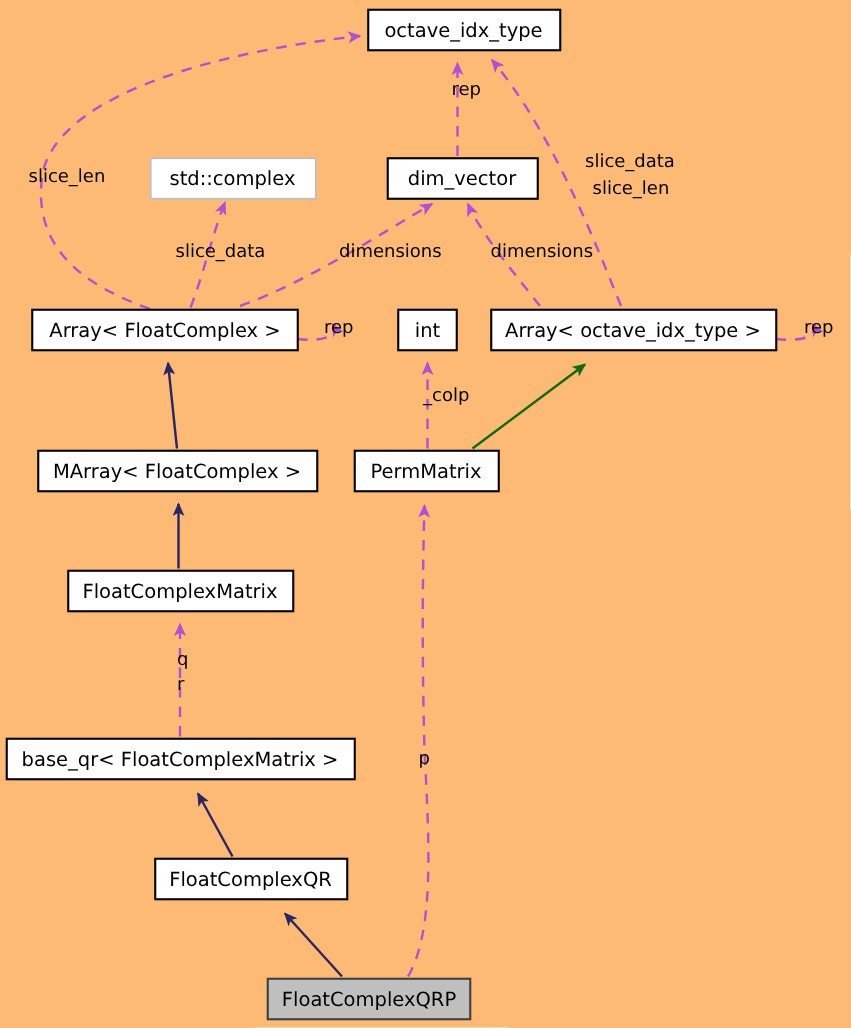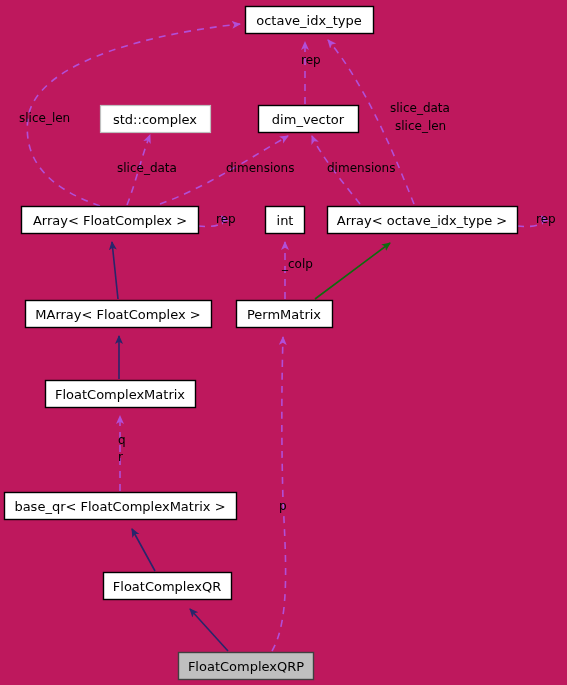--- a/index.html
+++ b/index.html
@@ -4,21 +4,21 @@
 <style>
   html, body {
     margin: 0;
     padding: 0;
     background: #ffffff;
   }
   #diagram-root {
     position: relative;
     width: 567px;
     height: 685px;
-    background: #be185d;
+    background: #fdba74;
     font-family: "DejaVu Sans", sans-serif;
     overflow: hidden;
   }
   svg#graph {
     position: absolute;
     top: 0;
     left: 0;
     width: 567px;
     height: 685px;
   }

